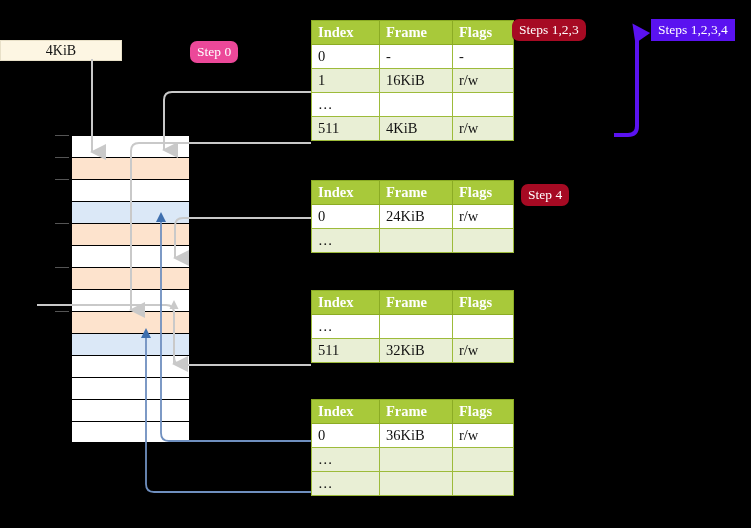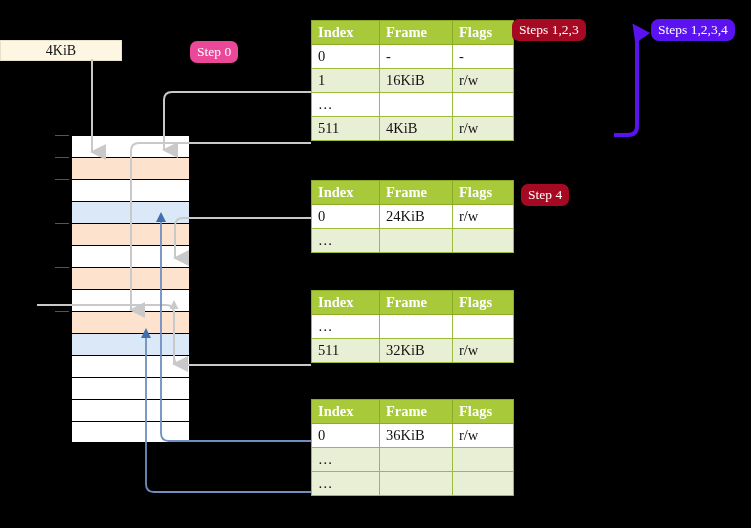--- a/index.html
+++ b/index.html
@@ -4,21 +4,21 @@
 <style>
   html,body{margin:0;padding:0;background:#000;}
   body{width:751px;height:528px;position:relative;overflow:hidden;
        font-family:"Liberation Serif", serif;}
   .stage{position:absolute;left:0;top:0;width:751px;height:528px;}
 
   
   .badge{position:absolute;color:#ffffff;font-size:13.5px;line-height:17px;
          padding:2px 7px 3px 7px;white-space:nowrap;font-family:"Liberation Serif", serif;}
   .badge.red{background:#a60a23;box-shadow:0 1px 0 rgba(0,0,0,.5);border-radius:7px;}
-  .badge.blue{background:#5a12f0;border-radius:8px;}
+  .badge.blue{background:#5a12f0;}
 
   
   .kibbox{position:absolute;left:0;top:40px;width:120px;height:19px;
           background:#fdf6e3;border:1px solid #e8e0c8;
           display:flex;align-items:center;justify-content:center;
           font-size:14px;color:#111;}
 
   
   .memcol{position:absolute;left:71px;top:135px;width:119px;height:280px;}
   .memrow{position:absolute;left:0;width:119px;height:22px;

